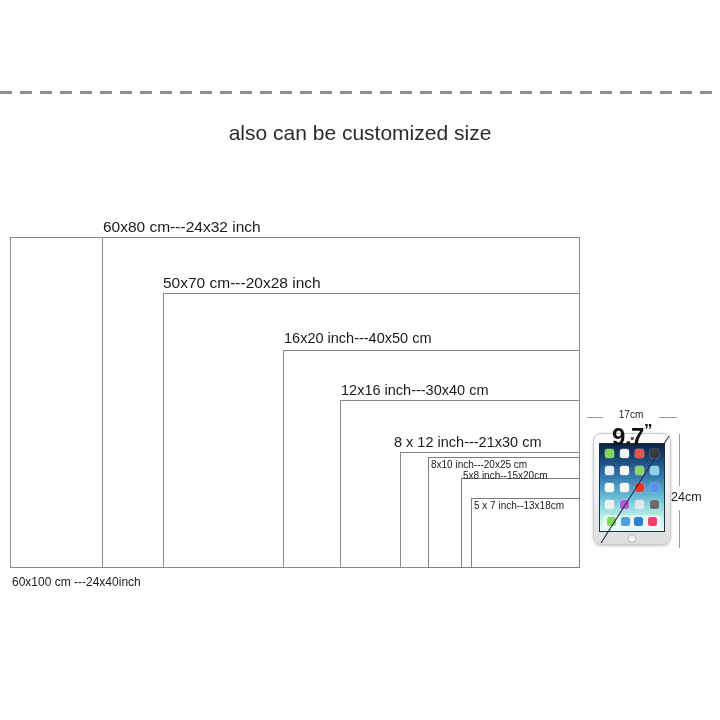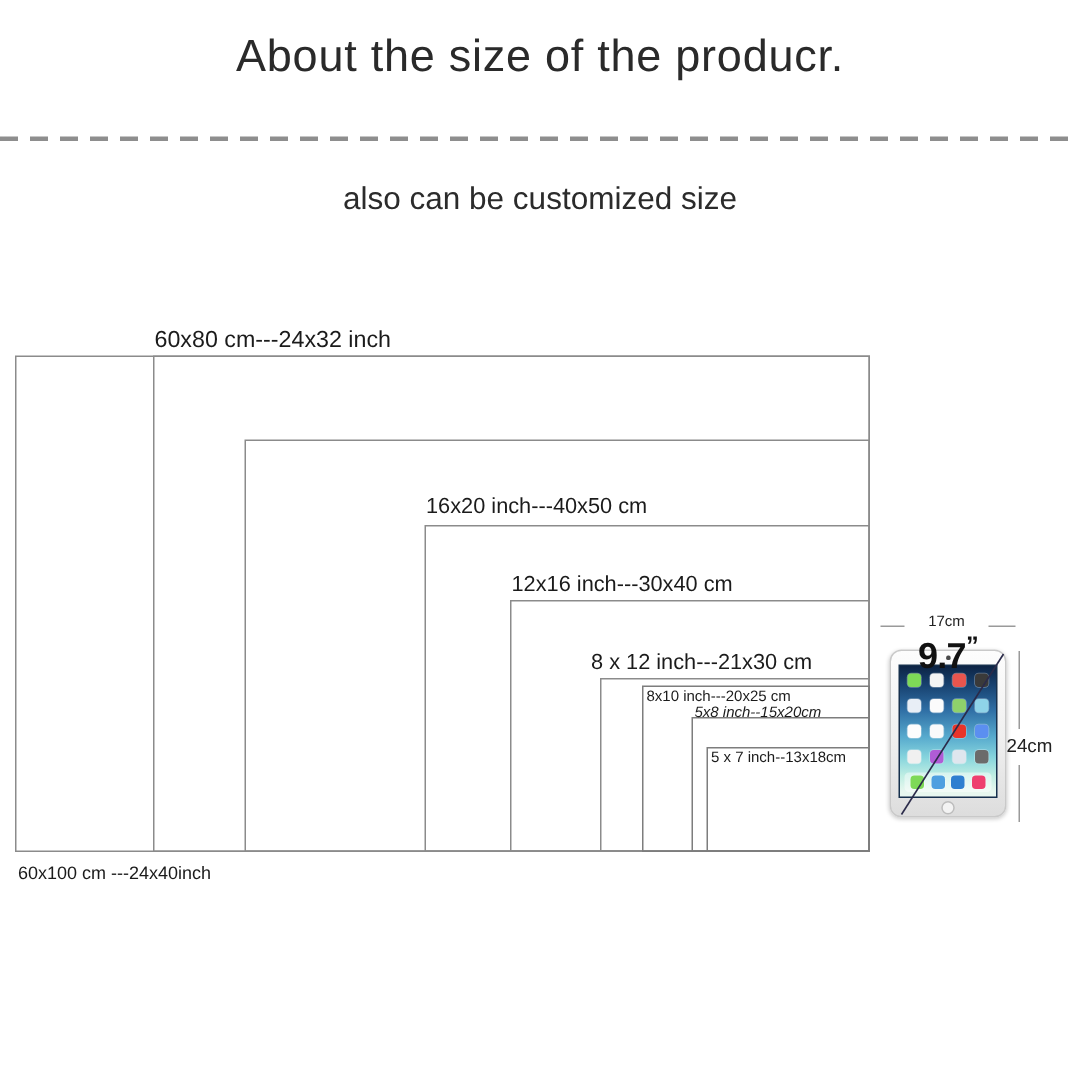--- a/index.html
+++ b/index.html
@@ -230,47 +230,47 @@
     width: 137px; height: 170px;
     pointer-events: none;
     z-index: 5;
   }
 </style>
 </head>
 <body>
 
 <div id="page">
 
-  <div class="title">About the size of the producr.</div>
   <div class="divider"></div>
   <div class="subtitle">
     <span class="l2">also can be customized size</span>
   </div>
 
   <div class="box" style="left:10px; top:237px; width:570px; height:331px;"></div>
 
   <div class="box" style="left:102px; top:237px; width:478px; height:331px;"></div>
   <div class="boxlabel lbl-lg" style="left:103px; top:219px;">60x80 cm---24x32 inch</div>
 
   <div class="box" style="left:163px; top:293px; width:417px; height:275px;"></div>
+  <div class="boxlabel lbl-lg" style="left:163px; top:275px;">50x70 cm---20x28 inch</div>
 
   <div class="box" style="left:283px; top:350px; width:297px; height:218px;"></div>
   <div class="boxlabel lbl-md" style="left:284px; top:331px;">16x20 inch---40x50 cm</div>
 
   <div class="box" style="left:340px; top:400px; width:240px; height:168px;"></div>
   <div class="boxlabel lbl-md" style="left:341px; top:383px;">12x16 inch---30x40 cm</div>
 
   <div class="box" style="left:400px; top:452px; width:180px; height:116px;"></div>
   <div class="boxlabel lbl-md" style="left:394px; top:435px;">8 x 12 inch---21x30 cm</div>
 
   <div class="box thin" style="left:428px; top:457px; width:152px; height:111px;"></div>
   <div class="boxlabel lbl-sm" style="left:431px; top:460px;">8x10 inch---20x25 cm</div>
 
   <div class="box thin" style="left:461px; top:478px; width:119px; height:90px;"></div>
-  <div class="boxlabel lbl-sm" style="left:463px; top:471px;font-style:italic;">5x8 inch--15x20cm</div>
+  <div class="boxlabel lbl-sm" style="left:463px; top:471px;">5x8 inch--15x20cm</div>
 
   <div class="box thin" style="left:471px; top:498px; width:109px; height:70px;"></div>
   <div class="boxlabel lbl-xs" style="left:474px; top:501px;">5 x 7 inch--13x18cm</div>
 
   <div class="bottomlabel">60x100 cm ---24x40inch</div>
 
   <div id="tablet-group">
 
     <div class="dim-line-h" style="left:4px; top:13px; width:16px;"></div>
     <div class="dim-line-h" style="left:76px; top:13px; width:18px;"></div>

